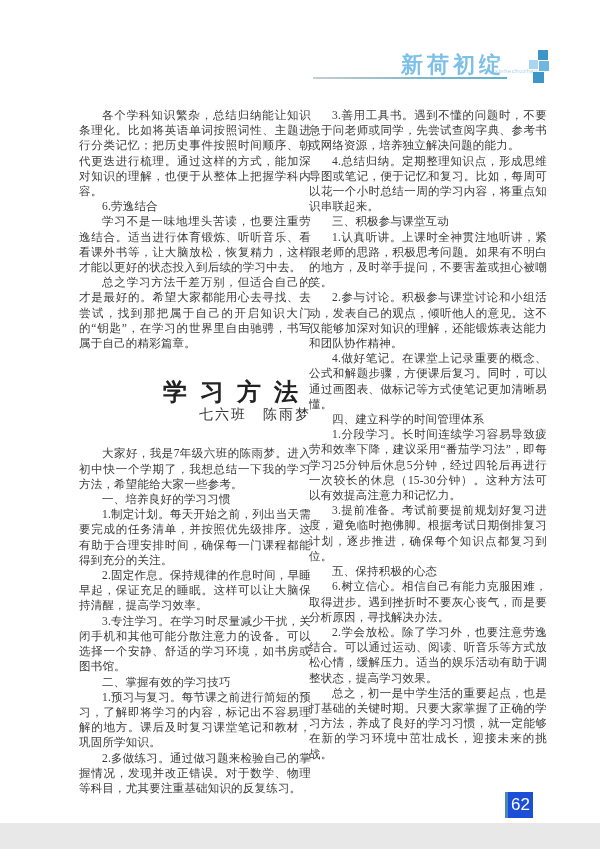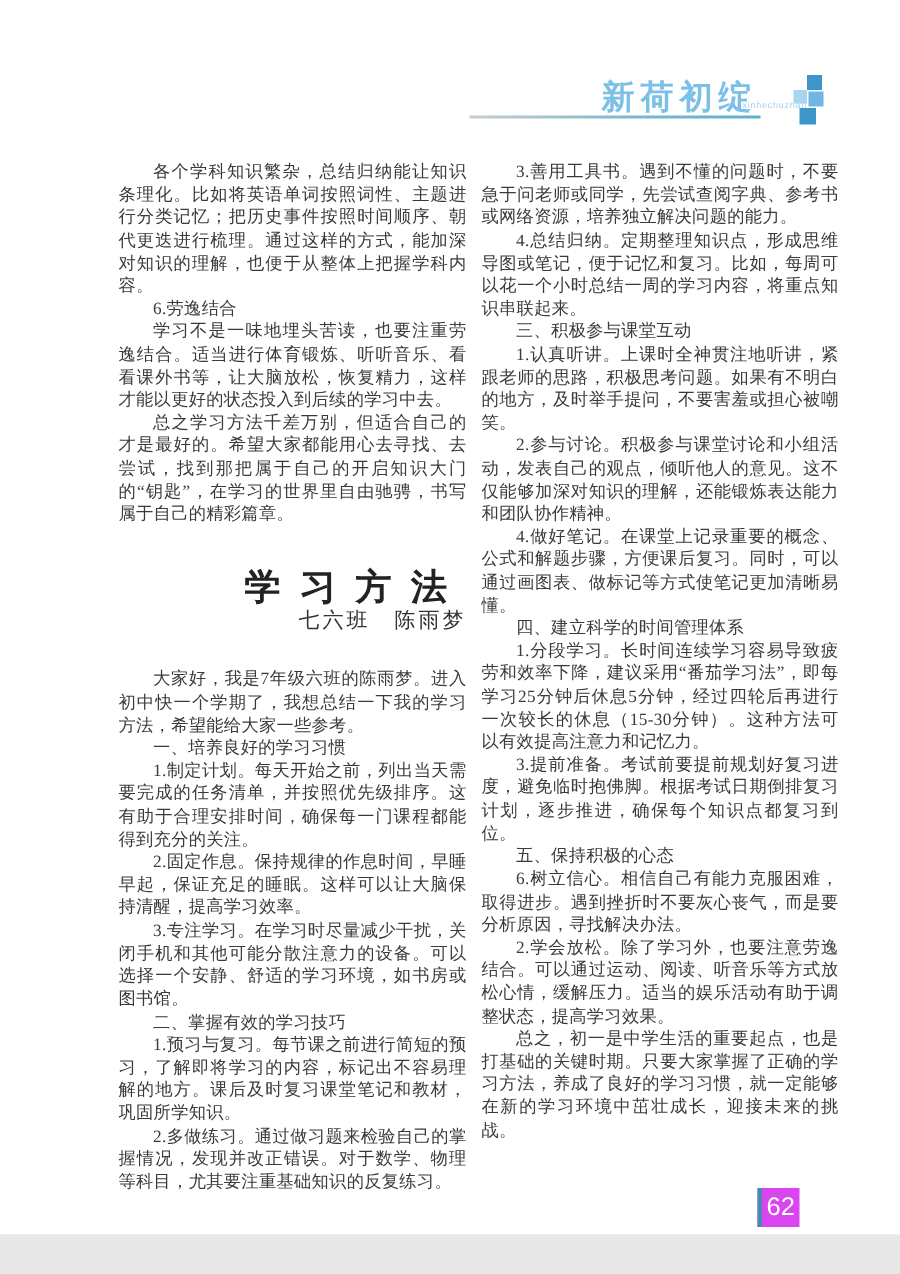--- a/index.html
+++ b/index.html
@@ -36,38 +36,38 @@
   .sq-c{left:11px;top:11px;width:10px;height:10px;background:#6fb7e2;}
   .sq-d{left:5px;top:22px;width:11px;height:11px;background:#3e96c8;}
   
   .col{
     position:absolute;top:108px;
     font-size:11.5px;line-height:15.2px;
     text-align:justify;text-justify:inter-ideograph;
     letter-spacing:.2px;
   }
   .col-left{left:79px;width:232px;}
-  .col-right{left:321px;width:238px;}
+  .col-right{left:309px;width:238px;}
   .col p{margin:0;text-indent:2em;}
   
   .title-block{text-align:right;margin:26px 0 24px 0;}
   .article-title{
     margin:0;font-size:24px;font-weight:bold;color:#222;
     letter-spacing:13px;text-indent:13px; 
     line-height:30px;
   }
   .article-author{
     margin:9px 0 0 0;font-size:14px;color:#333;
     letter-spacing:2px;text-indent:0 !important;
   }
   
   .page-badge{
     position:absolute;left:505px;top:792px;
     width:28px;height:26px;
-    background:#d946ef;border-left:3px solid #4a88b4;
+    background:#1d4ed8;border-left:3px solid #4a88b4;
     color:#ffffff;font-size:17px;line-height:26px;text-align:center;
     font-family:"Liberation Sans","DejaVu Sans",sans-serif;
     box-sizing:border-box;
   }
 </style>
 </head>
 <body>
 
 <div class="page">
 

